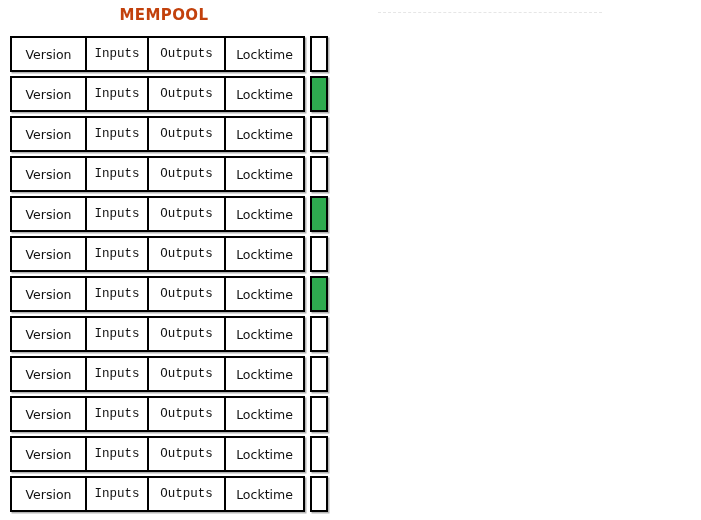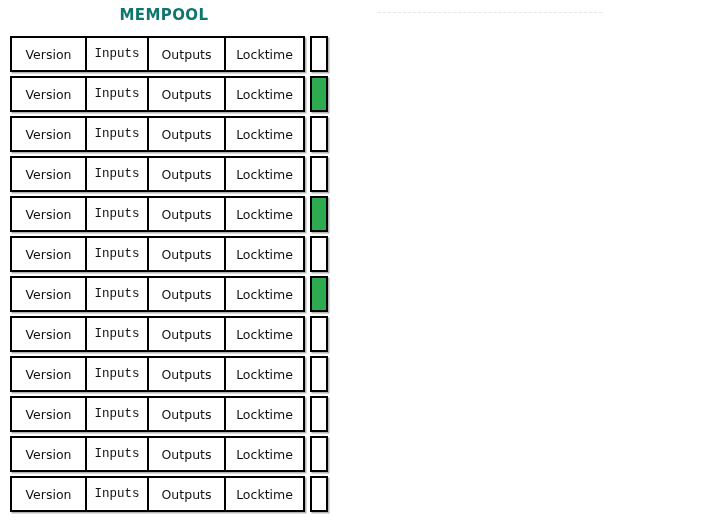--- a/index.html
+++ b/index.html
@@ -19,21 +19,21 @@
   #mempool-title {
     position: absolute;
     left: 0px;
     top: 6px;
     width: 328px;
     text-align: center;
     font-family: "DejaVu Sans", sans-serif;
     font-weight: bold;
     font-size: 15px;
     letter-spacing: 0.4px;
-    color: #0f766e;
+    color: #c2410c;
     line-height: 18px;
     white-space: nowrap;
   }
 
   
   #top-dashed-rule {
     position: absolute;
     left: 378px;
     top: 12px;
     width: 224px;
@@ -80,21 +80,21 @@
     white-space: nowrap;
     overflow: hidden;
   }
   .tx-cell:last-child {
     border-right: none;
   }
 
   
   .tx-cell.col-version  { flex: 0 0 75px; }
   .tx-cell.col-inputs   { flex: 0 0 62px; font-family: Liberation Mono, monospace; }
-  .tx-cell.col-outputs  { flex: 0 0 77px; }
+  .tx-cell.col-outputs  { flex: 0 0 77px; font-family: Liberation Mono, monospace; }
   .tx-cell.col-locktime { flex: 0 0 auto; flex-grow: 1; }
 
   .tx-status {
     position: absolute;
     left: 300px;
     top: 0px;
     width: 18px;
     height: 36px;
     box-sizing: border-box;
     border: 2px solid #000000;

